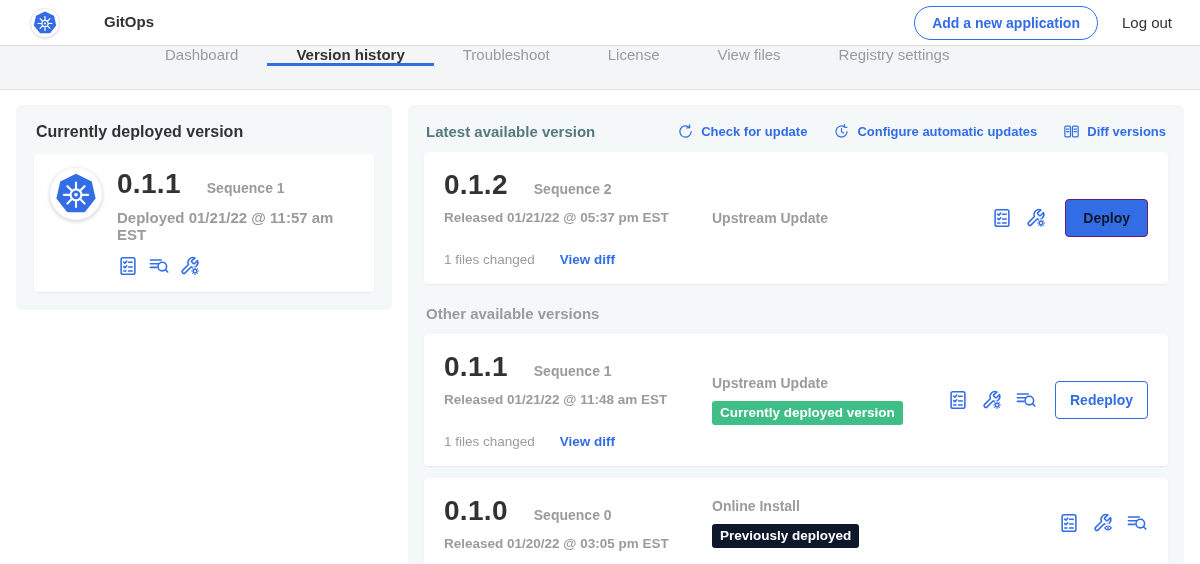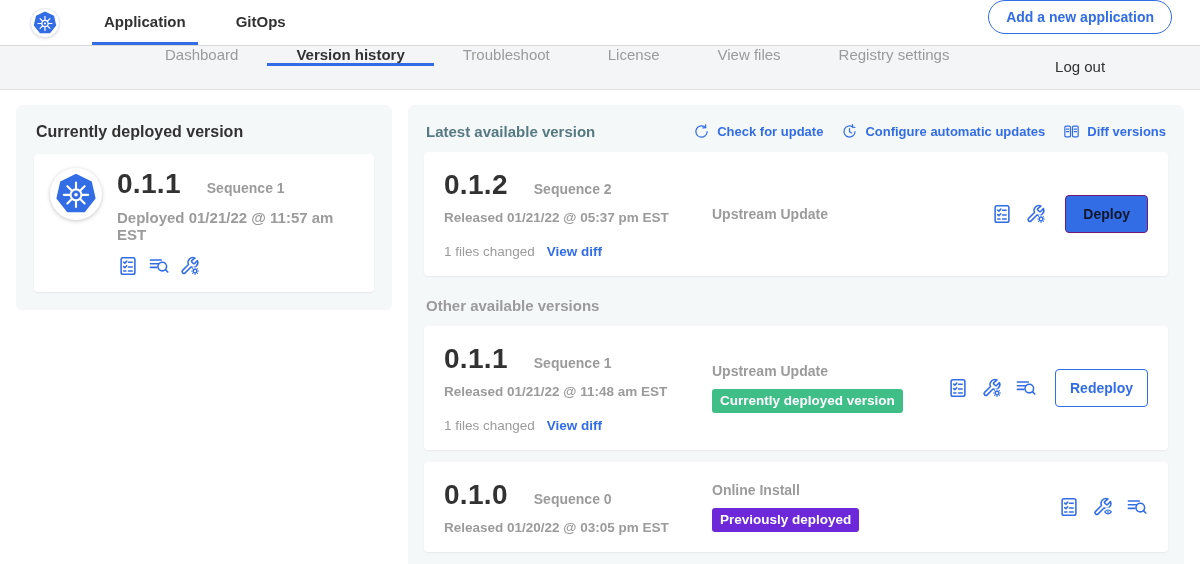--- a/index.html
+++ b/index.html
@@ -8,21 +8,21 @@
     font-family: "Liberation Sans", sans-serif;
     background:#ffffff; color:#323232; overflow:hidden;
   }
   
   .header { height:46px; display:flex; align-items:stretch; padding:0 28px 0 30px; background:#fff; border-bottom:1px solid #d9d9d9; }
   .logo-badge { width:30px; height:30px; border-radius:50%; background:#fff; border:1px solid #e6eaf1; box-shadow:0 1px 2px rgba(0,0,0,.12); display:flex; align-items:center; justify-content:center; align-self:center; margin-right:32px; }
   .logo-badge svg { width:24px; height:24px; }
   .app-tabs { display:flex; align-items:stretch; gap:26px; }
   .app-tab { display:flex; align-items:center; padding:0 12px; font-size:15px; font-weight:700; color:#323232; border-bottom:3px solid transparent; cursor:pointer; }
   .app-tab.active { border-bottom-color:#326de6; }
-  .header-right { margin-left:auto; display:flex; align-items:center; gap:24px;flex-direction:column; }
+  .header-right { margin-left:auto; display:flex; align-items:center; gap:24px; }
   .add-app-btn { border:1px solid #326de6; background:#fff; color:#326de6; font-weight:700; font-size:14px; padding:8px 17px; border-radius:18px; cursor:pointer; font-family:inherit; }
   .logout { font-size:15px; color:#323232; cursor:pointer; }
   
   .subnav { height:44px; background:#f4f5f7; border-bottom:1px solid #e3e3e3; display:flex; align-items:flex-start; padding-left:136px; }
   .subnav-item { display:flex; align-items:center; padding:0 29px; font-size:15px; color:#9b9b9b; border-bottom:3px solid transparent; cursor:pointer; white-space:nowrap; }
   .subnav-item.active { color:#323232; font-weight:700; border-bottom-color:#326de6; }
   
   .main { display:flex; gap:16px; padding:15px 16px; align-items:flex-start; }
   .icon { width:22px; height:22px; display:inline-block; color:#326de6; cursor:pointer; flex:none; }
   .icon svg { width:100%; height:100%; display:block; }
@@ -34,34 +34,34 @@
   .k8s-badge-lg svg { width:42px; height:42px; }
   .version-line { display:flex; align-items:baseline; gap:26px; }
   .version-num { font-size:28px; font-weight:800; color:#323232; letter-spacing:.3px; }
   .sequence { font-size:14px; color:#9b9b9b; font-weight:600; }
   .date-text { font-size:15px; color:#9b9b9b; font-weight:600; margin-top:9px; }
   .icon-row { display:flex; gap:9px; margin-top:12px; }
   
   .right-panel { flex:1; background:#f5f8f9; border-radius:6px; padding:14px 16px 16px; }
   .panel-head { display:flex; align-items:center; margin:4px 2px 12px; }
   .panel-title { font-size:15px; font-weight:700; color:#577981; }
-  .panel-actions { margin-left:auto; display:flex; gap:18px; align-items:center; }
+  .panel-actions { margin-left:auto; display:flex; gap:26px; align-items:center; }
   .action-link { display:flex; align-items:center; gap:7px; color:#326de6; font-size:13px; font-weight:700; cursor:pointer; }
   .action-link .icon { width:17px; height:17px; }
   .version-row { background:#fff; border-radius:4px; padding:17px 20px; display:flex; align-items:center; box-shadow:0 1px 2px rgba(0,0,0,.06); }
   .vr-left { width:252px; flex:none; }
   .vr-mid { flex:1; padding-left:16px; }
   .vr-right { display:flex; align-items:center; gap:12px; }
   .released { font-size:13.5px; color:#9b9b9b; font-weight:600; margin-top:9px; }
-  .files-line { font-size:13.5px; color:#9b9b9b; margin-top:19px; display:flex; gap:12px; }
+  .files-line { font-size:13.5px; color:#9b9b9b; margin-top:27px; display:flex; gap:25px; }
   .view-diff { color:#326de6; font-weight:700; cursor:pointer; }
   .source-label { font-size:14px; color:#9b9b9b; font-weight:700; }
   .badge { display:inline-block; margin-top:10px; font-size:13.5px; font-weight:700; color:#fff; padding:4px 8px 5px; border-radius:3px; }
   .badge[data-color="green"] { background:#3fbe88; }
-  .badge[data-color="gray"]  { background:#6d28d9; }
+  .badge[data-color="gray"]  { background:#0f172a; }
   .btn { font-size:14px; font-weight:700; border-radius:4px; padding:10px 17px; cursor:pointer; font-family:inherit; margin-left:6px; }
   .btn-primary { background:#326de6; border:1px solid #701a75; color:#0f172a; }
   .btn-outline { background:#fff; border:1px solid #326de6; color:#326de6; padding:10px 14px; }
   .other-title { font-size:15px; font-weight:600; color:#9b9b9b; margin:21px 2px 12px; }
   .row-gap { margin-top:12px; }
 </style>
 </head>
 <body>
 
 <div class="header">
@@ -78,21 +78,20 @@
             <line x1="50" y1="52" x2="29.5" y2="72.5"></line>
             <line x1="50" y1="52" x2="21" y2="52"></line>
             <line x1="50" y1="52" x2="29.5" y2="31.5"></line>
           </g>
           <circle cx="50" cy="52" r="13" fill="#326de6" stroke="#ffffff" stroke-width="5"></circle>
           <circle cx="50" cy="52" r="4.2" fill="#ffffff"></circle>
         </svg>
       </span>
     </span>
   <div class="app-tabs">
-    <div class="app-tab active">Application</div>
     <div class="app-tab">GitOps</div>
   </div>
   <div class="header-right">
     <button class="add-app-btn">Add a new application</button>
     <span class="logout">Log out</span>
   </div>
 </div>
 
 <div class="subnav">
   <div class="subnav-item">Dashboard</div>

